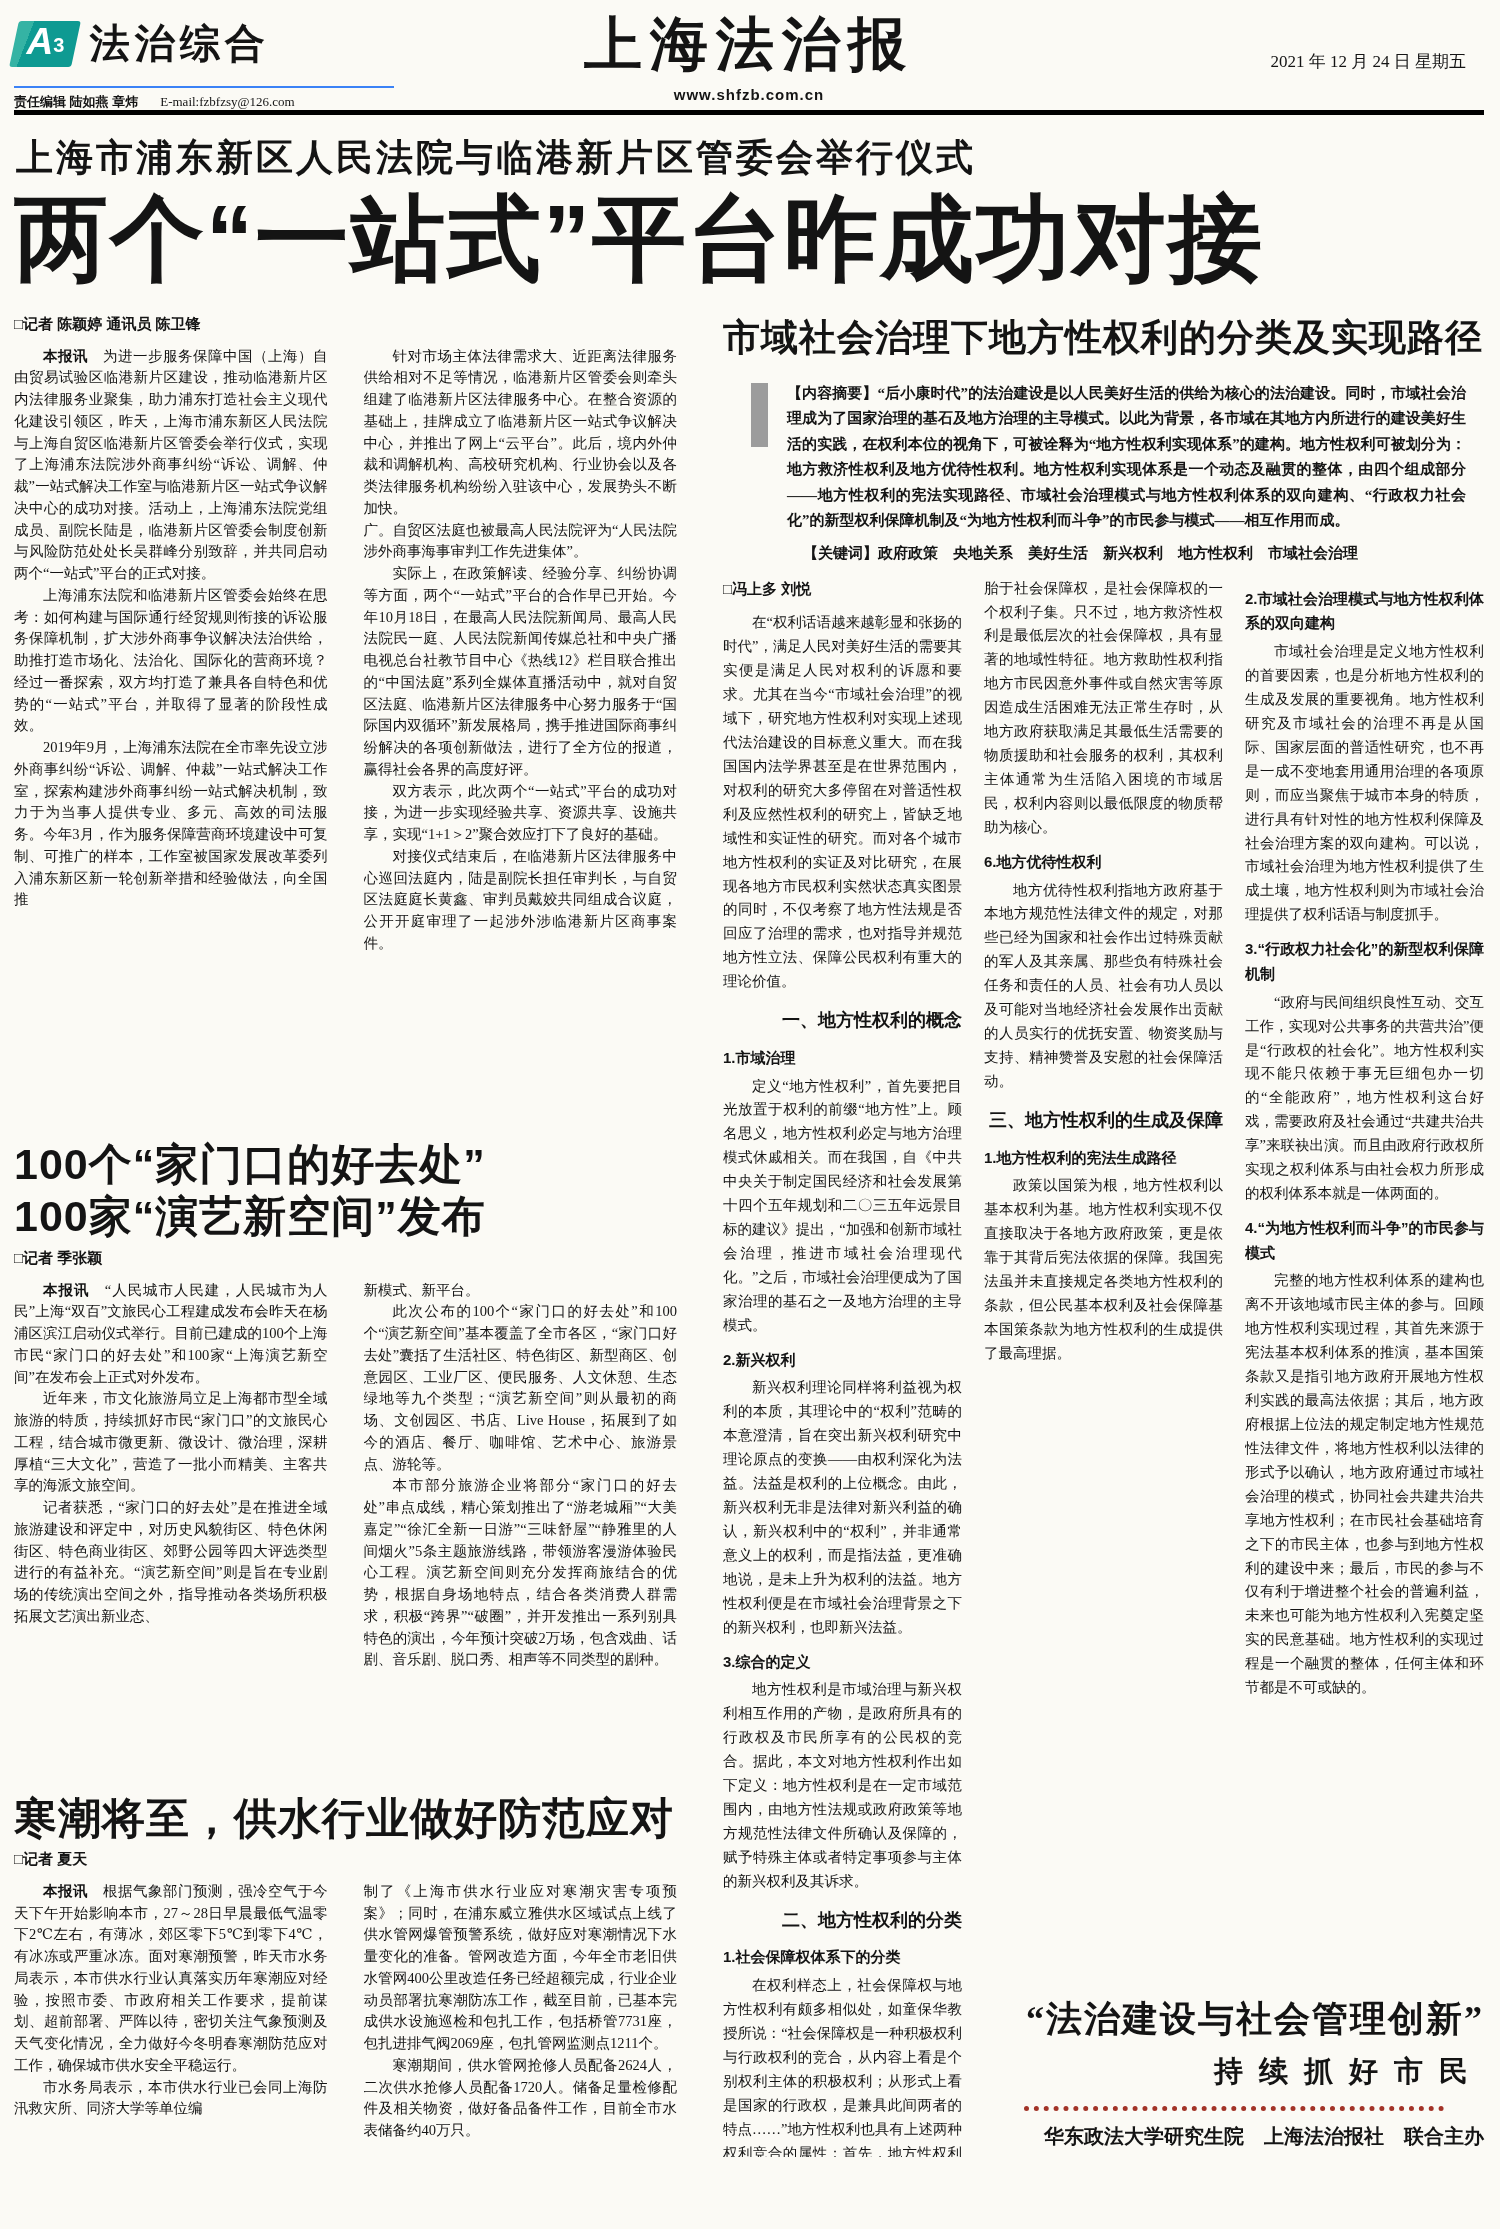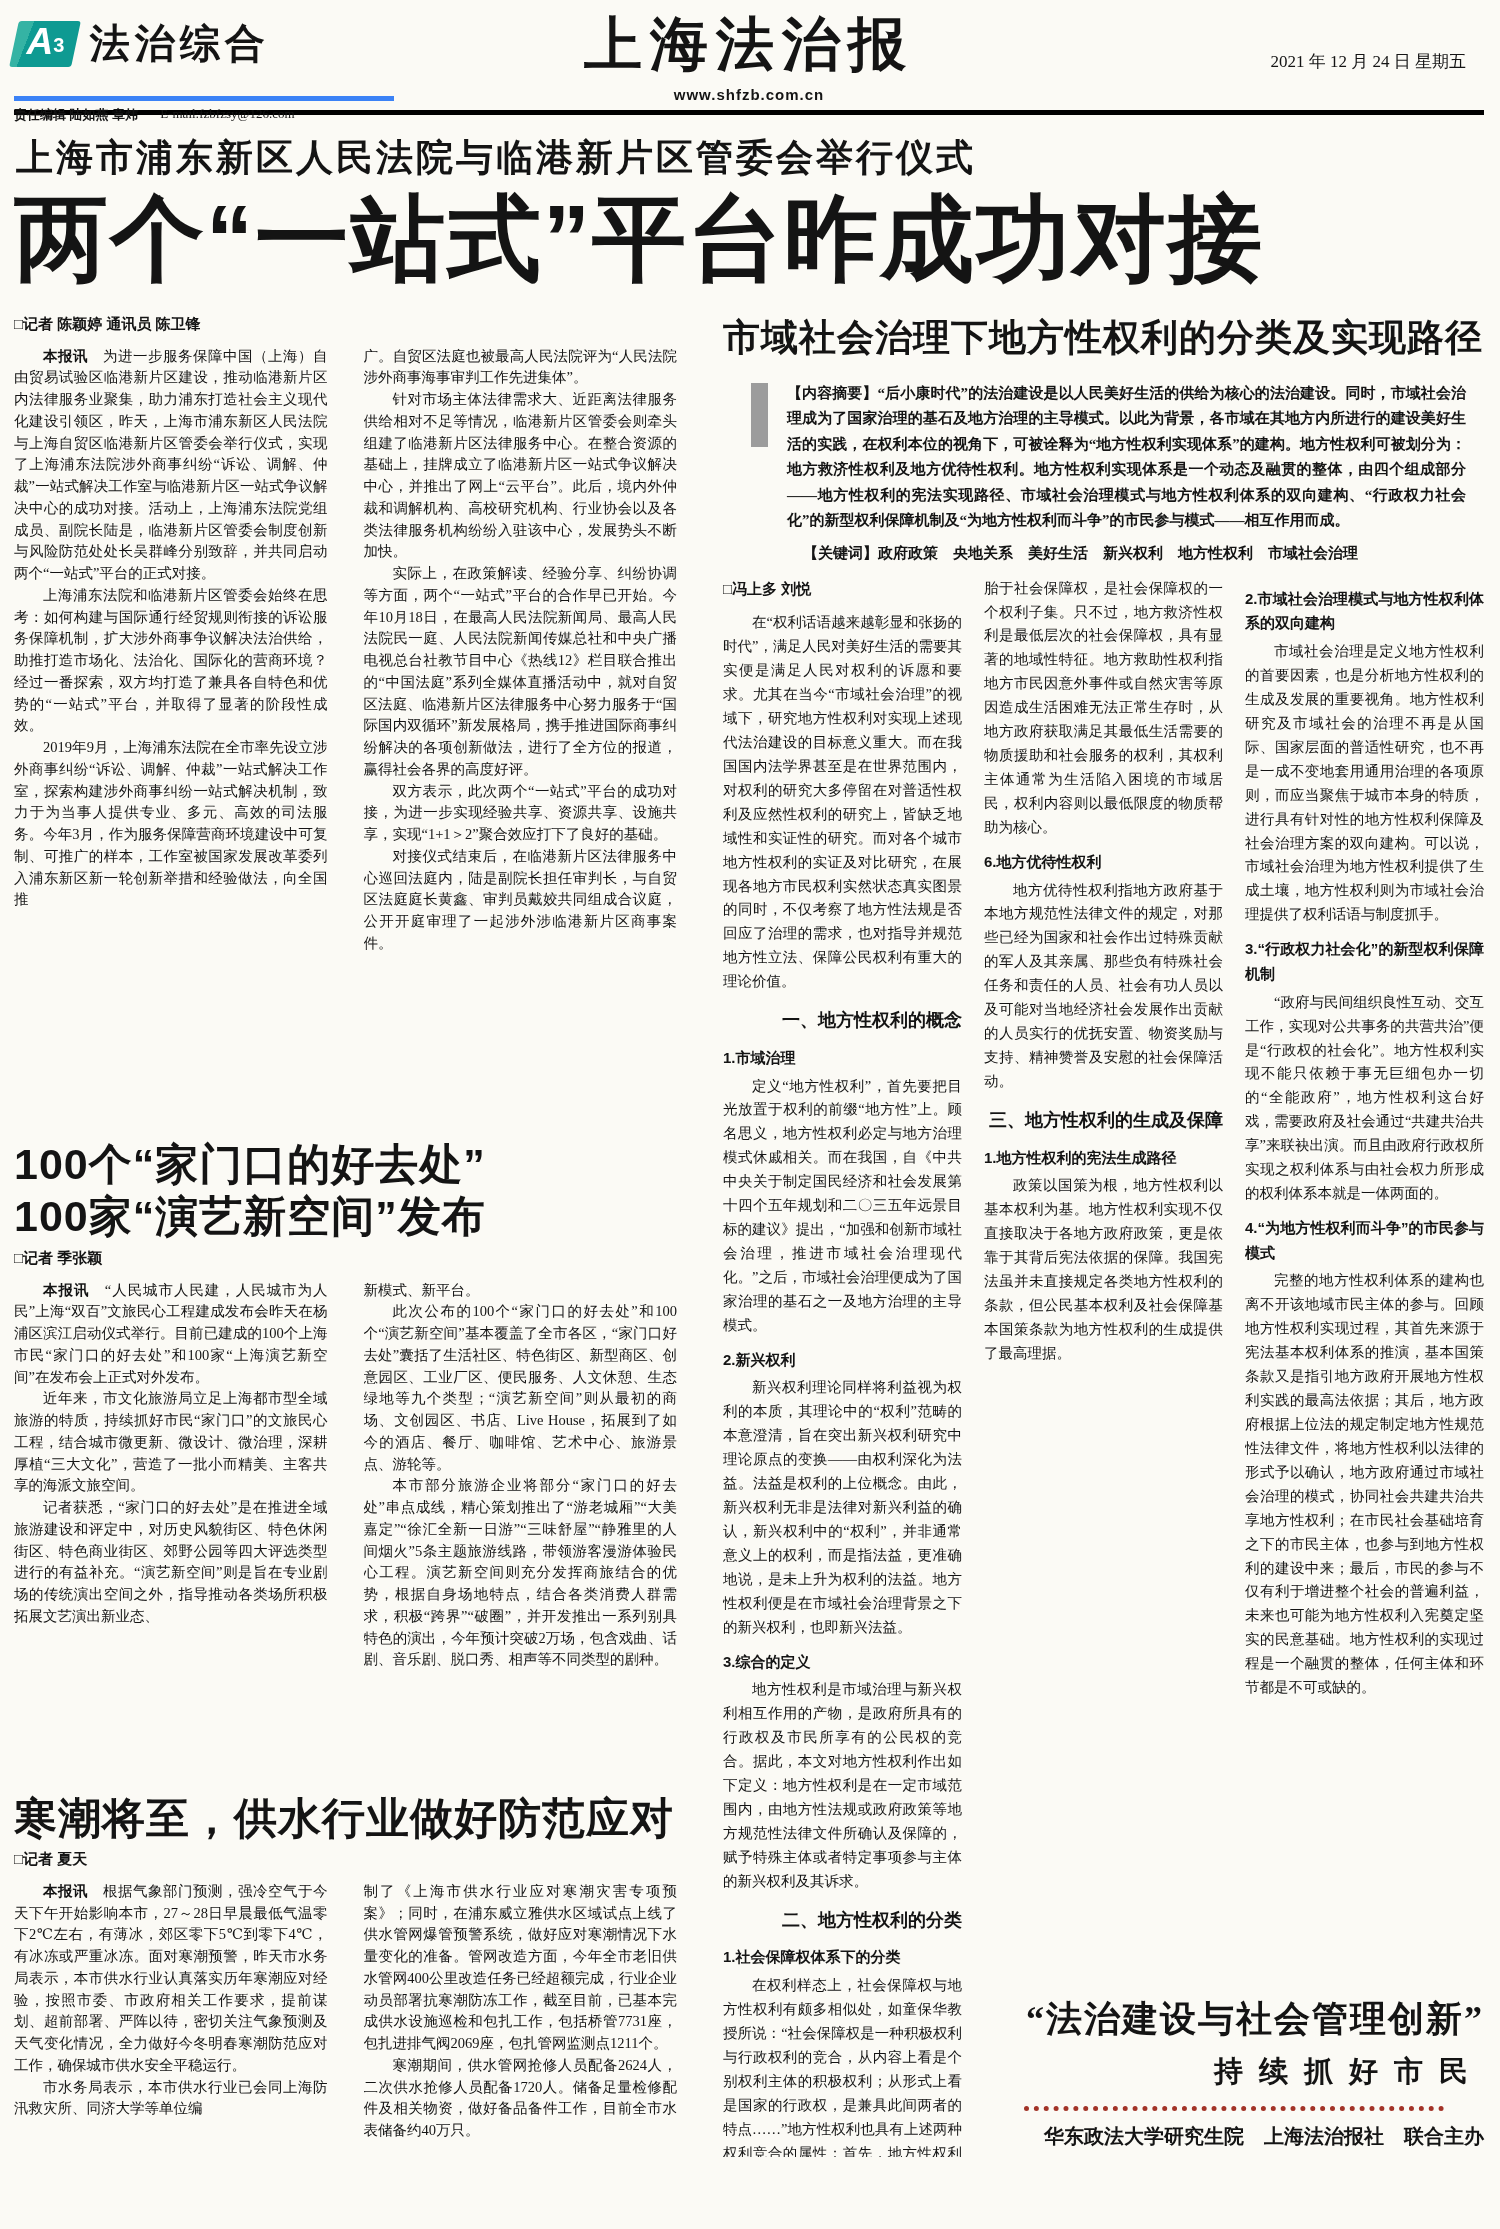--- a/index.html
+++ b/index.html
@@ -15,22 +15,22 @@
   .hd{position:relative;height:100px}
   .hd-left{position:absolute;left:0;top:6px}
   .hd-left-top{display:flex;align-items:center;gap:14px}
   .badge{background:linear-gradient(100deg,#35b3a4 0 22%,#0e9a92 22%);transform:skewX(-12deg);
          border-radius:3px;padding:0 12px 4px;color:#fff}
   .badge-inner{display:inline-block;transform:skewX(12deg);font-weight:900;
                font-family:"Liberation Sans","DejaVu Sans",sans-serif}
   .badge-a{font-size:37px;font-style:italic}
   .badge-num{font-size:20px;vertical-align:2px}
   .section-name{font-weight:900;font-size:40px;letter-spacing:5px}
-  .credits{margin-top:25px;border-top:5px solid #3b82f6;padding-top:5px;font-size:13px;
-           display:flex;gap:22px;width:380px;align-items:flex-start}
+  .credits{margin-top:15px;border-top:2px solid #3b82f6;padding-top:5px;font-size:13px;
+           display:flex;gap:22px;width:380px;align-items:center}
   .credits b{font-size:13px}
   .masthead{position:absolute;left:50%;transform:translateX(-50%);top:-4px;text-align:center}
   .masthead-title{font-weight:900;font-size:58px;letter-spacing:8px}
   .masthead-url{font-weight:700;font-size:15px;letter-spacing:1px;margin-top:2px}
   .hd-date{position:absolute;right:18px;top:40px;font-size:17px}
   .rule2{border-top:4px solid #000;border-bottom:1px solid #000;height:4px}
 
   
   .kicker{font-weight:700;font-size:37px;letter-spacing:3px;margin:18px 0 4px 2px}
   .headline{font-weight:900;font-size:94px;line-height:1.06;letter-spacing:2px;
@@ -107,22 +107,22 @@
 
       <article>
         <div class="byline">□记者 陈颖婷 通讯员 陈卫锋</div>
         <div class="two-col h-main">
           <div class="tcol">
               <p class="para"><b>本报讯　</b>为进一步服务保障中国（上海）自由贸易试验区临港新片区建设，推动临港新片区内法律服务业聚集，助力浦东打造社会主义现代化建设引领区，昨天，上海市浦东新区人民法院与上海自贸区临港新片区管委会举行仪式，实现了上海浦东法院涉外商事纠纷“诉讼、调解、仲裁”一站式解决工作室与临港新片区一站式争议解决中心的成功对接。活动上，上海浦东法院党组成员、副院长陆是，临港新片区管委会制度创新与风险防范处处长吴群峰分别致辞，并共同启动两个“一站式”平台的正式对接。</p>
               <p class="para">上海浦东法院和临港新片区管委会始终在思考：如何构建与国际通行经贸规则衔接的诉讼服务保障机制，扩大涉外商事争议解决法治供给，助推打造市场化、法治化、国际化的营商环境？经过一番探索，双方均打造了兼具各自特色和优势的“一站式”平台，并取得了显著的阶段性成效。</p>
               <p class="para">2019年9月，上海浦东法院在全市率先设立涉外商事纠纷“诉讼、调解、仲裁”一站式解决工作室，探索构建涉外商事纠纷一站式解决机制，致力于为当事人提供专业、多元、高效的司法服务。今年3月，作为服务保障营商环境建设中可复制、可推广的样本，工作室被国家发展改革委列入浦东新区新一轮创新举措和经验做法，向全国推</p>
             </div>
           <div class="tcol">
+              <p class="para">针对市场主体法律需求大、近距离法律服务供给相对不足等情况，临港新片区管委会则牵头组建了临港新片区法律服务中心。在整合资源的基础上，挂牌成立了临港新片区一站式争议解决中心，并推出了网上“云平台”。此后，境内外仲裁和调解机构、高校研究机构、行业协会以及各类法律服务机构纷纷入驻该中心，发展势头不断加快。</p>
               <p class="para cont">广。自贸区法庭也被最高人民法院评为“人民法院涉外商事海事审判工作先进集体”。</p>
-              <p class="para">针对市场主体法律需求大、近距离法律服务供给相对不足等情况，临港新片区管委会则牵头组建了临港新片区法律服务中心。在整合资源的基础上，挂牌成立了临港新片区一站式争议解决中心，并推出了网上“云平台”。此后，境内外仲裁和调解机构、高校研究机构、行业协会以及各类法律服务机构纷纷入驻该中心，发展势头不断加快。</p>
               <p class="para">实际上，在政策解读、经验分享、纠纷协调等方面，两个“一站式”平台的合作早已开始。今年10月18日，在最高人民法院新闻局、最高人民法院民一庭、人民法院新闻传媒总社和中央广播电视总台社教节目中心《热线12》栏目联合推出的“中国法庭”系列全媒体直播活动中，就对自贸区法庭、临港新片区法律服务中心努力服务于“国际国内双循环”新发展格局，携手推进国际商事纠纷解决的各项创新做法，进行了全方位的报道，赢得社会各界的高度好评。</p>
               <p class="para">双方表示，此次两个“一站式”平台的成功对接，为进一步实现经验共享、资源共享、设施共享，实现“1+1＞2”聚合效应打下了良好的基础。</p>
               <p class="para">对接仪式结束后，在临港新片区法律服务中心巡回法庭内，陆是副院长担任审判长，与自贸区法庭庭长黄鑫、审判员戴姣共同组成合议庭，公开开庭审理了一起涉外涉临港新片区商事案件。</p>
             </div>
         </div>
       </article>
 
       <article>
         <h2 class="title-l">
           <span>100个“家门口的好去处”</span><br>

